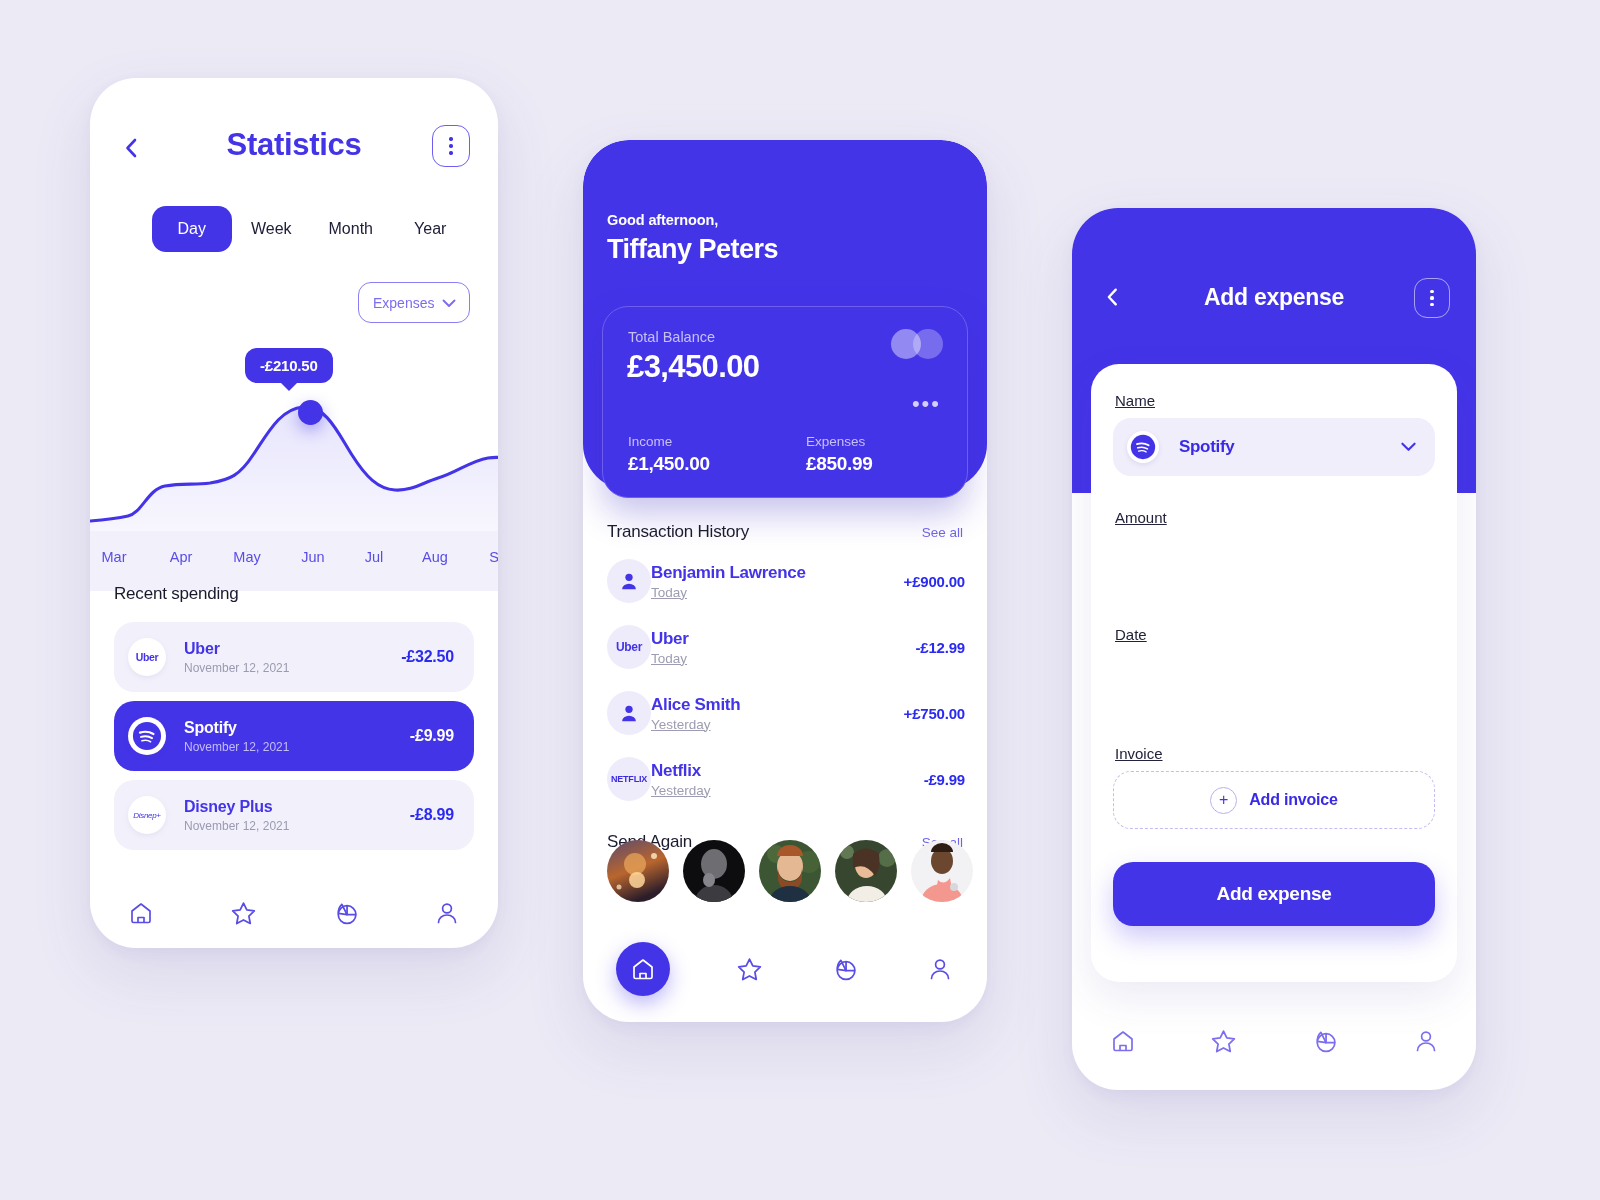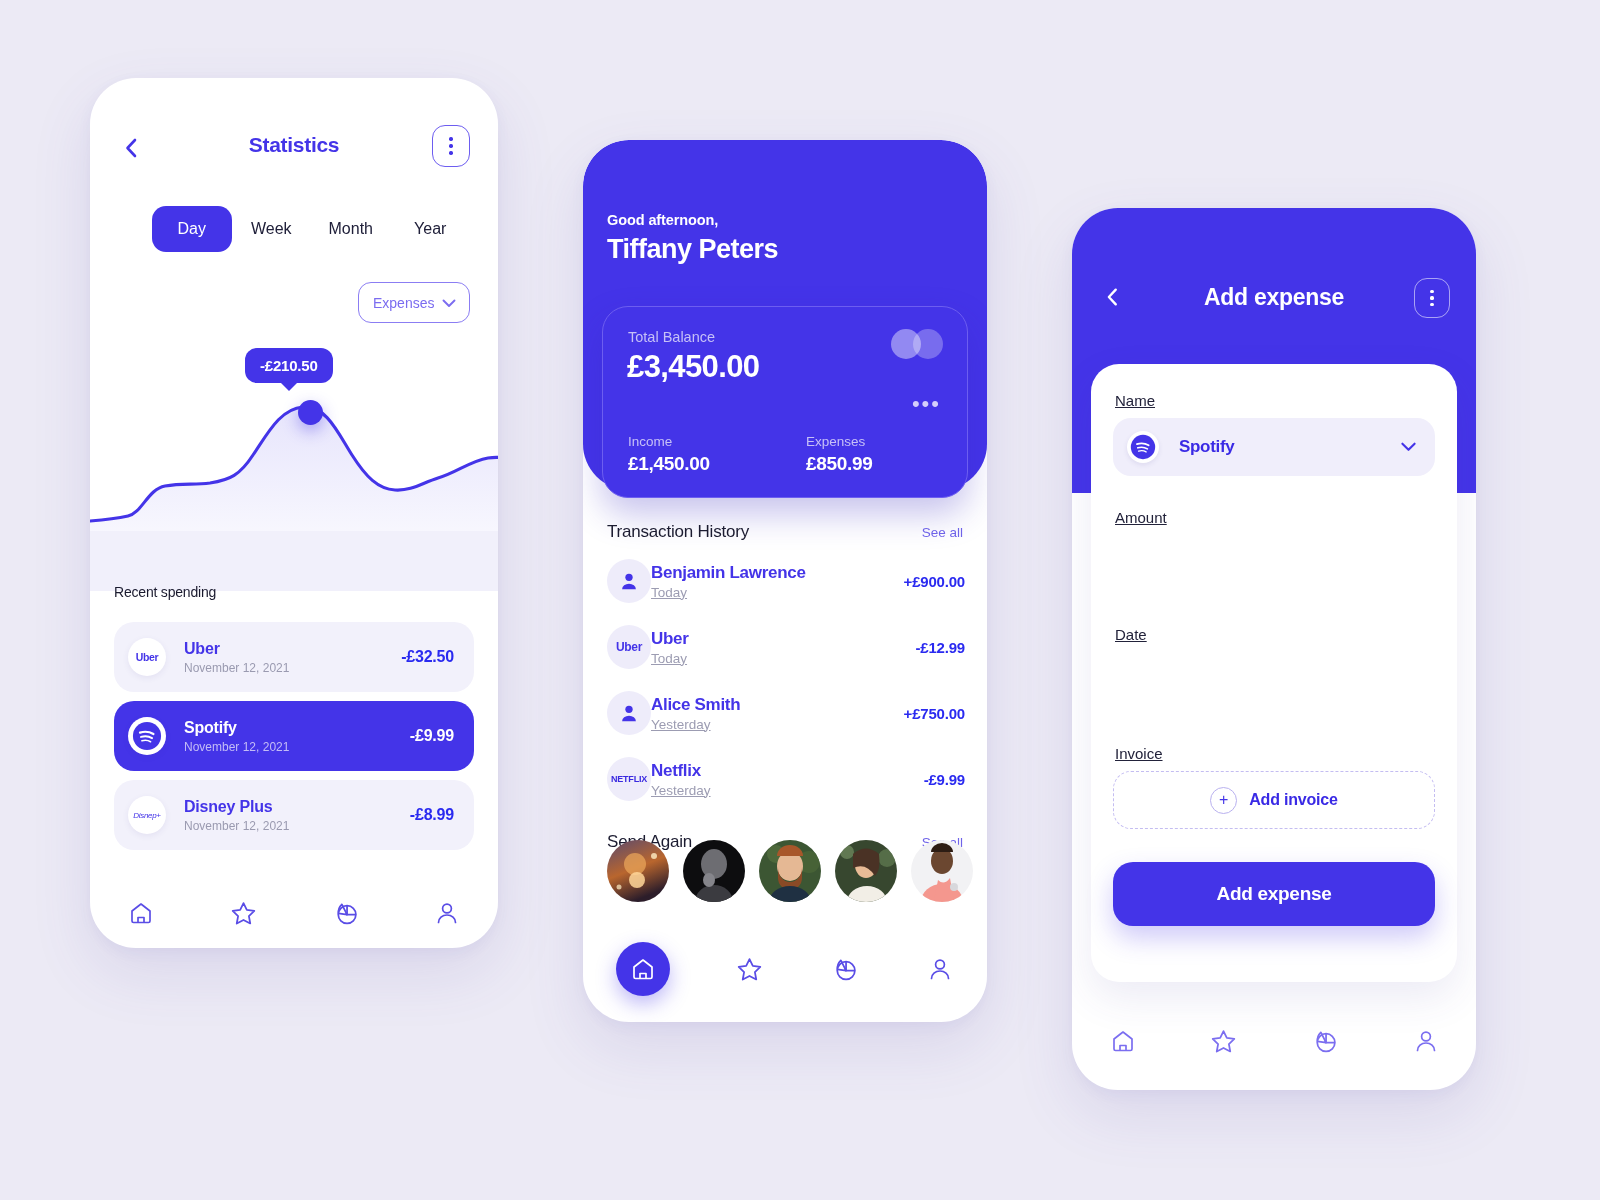--- a/index.html
+++ b/index.html
@@ -24,21 +24,21 @@
   #phone1 { left: 90px; top: 78px; width: 408px; height: 870px; }
 
   .p1-head {
     position: absolute; top: 50px; left: 0; width: 408px; height: 44px;
   }
   .back-chevron {
     position: absolute; left: 30px; top: 8px; width: 24px; height: 24px;
   }
   .p1-title {
     position: absolute; left: 0; top: 0; width: 408px; text-align: center;
-    color: #4434e8; font-size: 21px; font-weight: bold; letter-spacing: -.3px;
+    color: #4434e8; font-size: 31px; font-weight: bold; letter-spacing: -.3px;
     line-height: 34px;
   }
   .kebab-btn {
     position: absolute; right: 28px; top: -3px;
     width: 38px; height: 42px; border: 1.6px solid #6d5df0;
     border-radius: 13px; display: flex; flex-direction: column;
     align-items: center; justify-content: center; gap: 3.5px; background: transparent;
   }
   .kebab-btn i { width: 3.4px; height: 3.4px; border-radius: 50%; background: #4434e8; display: block; }
 
@@ -90,21 +90,21 @@
     border-left: 9px solid transparent; border-right: 9px solid transparent;
     border-top: 9px solid #4434e8;
   }
   .chart-dot {
     position: absolute; top: 322px; left: 208px; width: 25px; height: 25px;
     border-radius: 50%; background: #4434e8;
     box-shadow: 0 6px 16px rgba(68,52,232,.40);
   }
 
   .section-title {
-    position: absolute; font-size: 14px; color: #1a1a2e; letter-spacing: -.2px;
+    position: absolute; font-size: 17px; color: #1a1a2e; letter-spacing: -.2px;
   }
   #p1-recent { top: 506px; left: 24px; }
 
   .spend-row {
     position: absolute; left: 24px; width: 360px; height: 70px;
     background: #f2f1fb; border-radius: 20px;
     display: flex; align-items: center; padding: 0 20px 0 14px;
   }
   .spend-row.selected { background: #4434e8; }
   .spend-ico {
@@ -296,20 +296,29 @@
                  C276,134 288,146 305,147 C322,148 332,140 348,135 C366,130 380,118 398,115
                  C412,113 422,116 430,120 L430,205 L0,205 Z" fill="url(#areaFill)"></path>
         <path d="M0,178 C12,177 24,176 38,173 C52,170 58,146 75,143 C92,140 104,142 120,140
                  C140,137 150,132 163,112 C178,90 190,66 213,64 C236,62 248,90 262,112
                  C276,134 288,146 305,147 C322,148 332,140 348,135 C366,130 380,118 398,115
                  C412,113 422,116 430,120" fill="none" stroke="#4434e8" stroke-width="3.1" stroke-linecap="round" stroke-linejoin="round"></path>
       </svg>
     </div>
 
     <div class="axis-band"></div>
+    <div class="axis-labels">
+      <span style="left:24px">Mar</span>
+      <span style="left:91px">Apr</span>
+      <span style="left:157px">May</span>
+      <span style="left:223px">Jun</span>
+      <span style="left:284px">Jul</span>
+      <span style="left:345px">Aug</span>
+      <span style="left:404px">S</span>
+    </div>
 
     <div class="tooltip">-£210.50</div>
     <div class="chart-dot"></div>
 
     <div class="section-title" id="p1-recent">Recent spending</div>
 
     <div class="spend-row" style="top:544px">
       <div class="spend-ico">
         <span class="uber-mark">Uber</span>
       </div>

